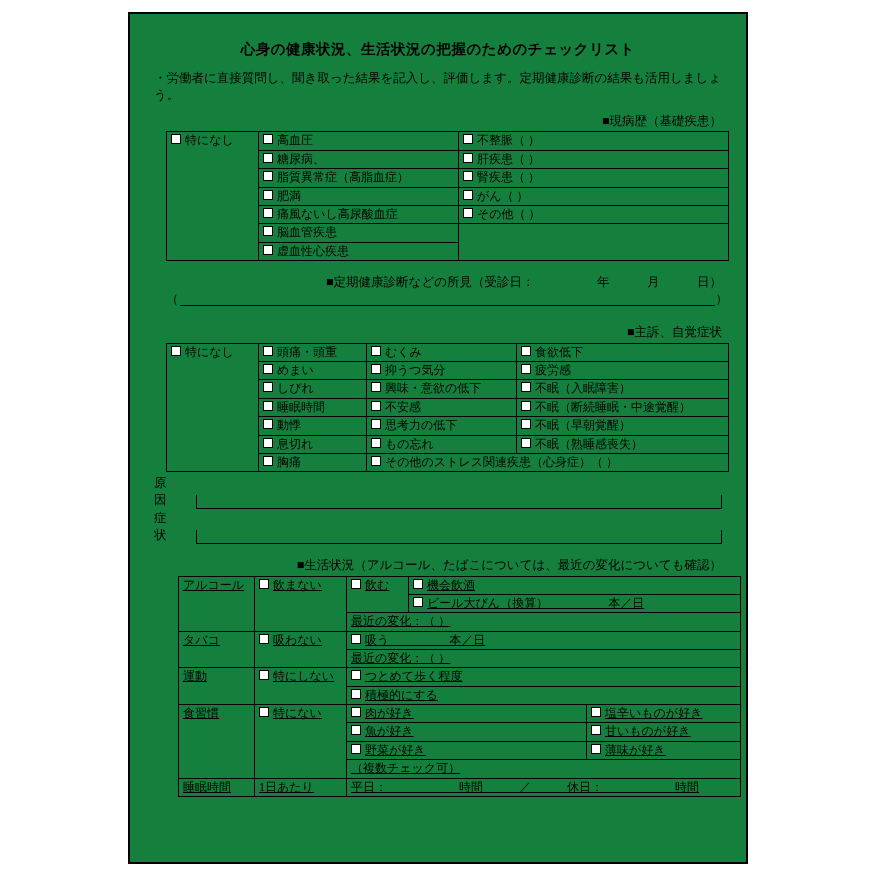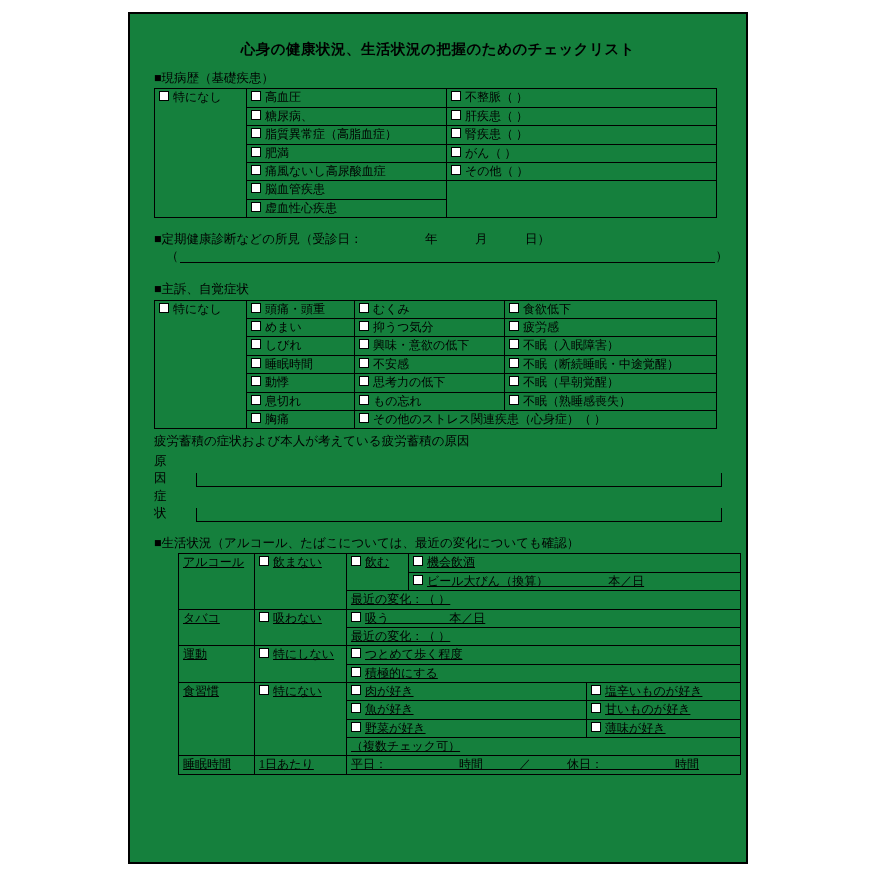--- a/index.html
+++ b/index.html
@@ -37,20 +37,21 @@
     margin-bottom: 10px;
   }
   .lead {
     font-size: 12.5px;
     margin-bottom: 8px;
     line-height: 1.4;
   }
   .sec-head {
     font-size: 12.5px;
     margin: 7px 0 2px 0;
+    text-align: right;
   }
   table.grid {
     border-collapse: collapse;
     width: 100%;
     table-layout: fixed;
   }
   table.grid td {
     border: 1px solid #000;
     padding: 1px 4px;
     font-size: 12px;
@@ -90,31 +91,32 @@
     margin: 0 1px;
   }
   .small-label {
     font-size: 12.5px;
   }
   .rowgap { height: 6px; }
   .note-line {
     font-size: 12.5px;
     margin: 4px 0 0 0;
   }
-  .tbl-wrap { width: 562px; }
+  .tbl-wrap { margin-left: 12px; width: 562px; }
   .tbl-wrap-wide { margin-left: 24px; width: 562px; text-decoration: underline; }
 </style>
 </head>
 <body>
 
 <div class="page">
   <div class="inner">
 
     <div class="doc-title">心身の健康状況、生活状況の把握のためのチェックリスト</div>
 
+    <div class="lead">・労働者に直接質問し、聞き取った結果を記入し、評価します。定期健康診断の結果も活用しましょう。</div>
 
     <div class="sec-head">■現病歴（基礎疾患）</div>
     <div class="tbl-wrap">
       <table class="grid">
         <colgroup>
           <col style="width:92px">
           <col style="width:200px">
           <col style="width:270px">
         </colgroup>
         <tbody>
@@ -204,21 +206,20 @@
             <td><span class="cb"></span><span>不眠（熟睡感喪失）</span></td>
           </tr>
           <tr>
             <td><span class="cb"></span><span>胸痛</span></td>
             <td colspan="2"><span class="cb"></span><span>その他のストレス関連疾患（心身症）（                    ）</span></td>
           </tr>
         </tbody>
       </table>
     </div>
 
-    <div class="note-line">疲労蓄積の症状および本人が考えている疲労蓄積の原因</div>
     <div style="display:flex;align-items:flex-end;margin-top:3px;">
       <span class="small-label" style="width:46px;display:inline-block;">原　　因</span>
       <span style="flex:0 0 524px;border:1px solid #000;border-top:none;height:13px;display:inline-block;"></span>
     </div>
     <div style="display:flex;align-items:flex-end;margin-top:1px;">
       <span class="small-label" style="width:46px;display:inline-block;">症　　状</span>
       <span style="flex:0 0 524px;border:1px solid #000;border-top:none;height:13px;display:inline-block;"></span>
     </div>
 
     <div class="rowgap"></div>

